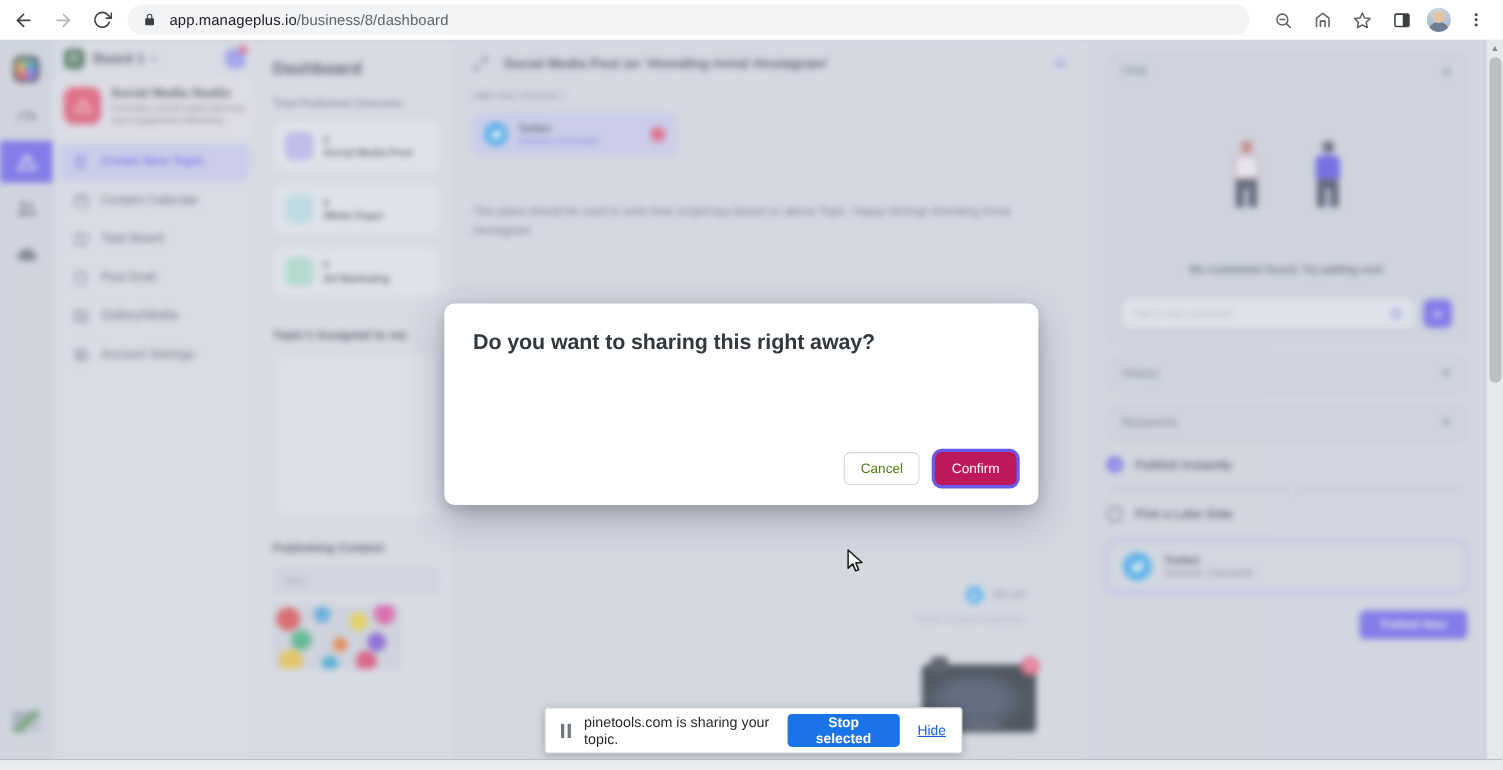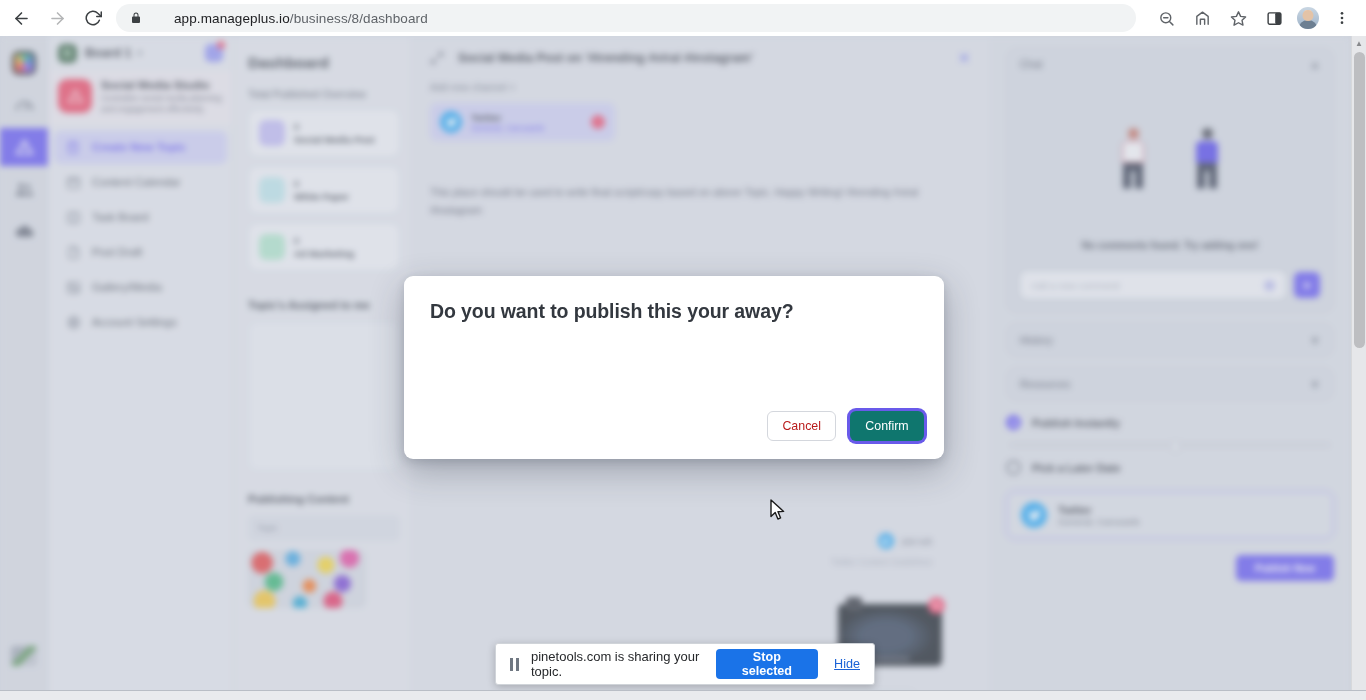--- a/index.html
+++ b/index.html
@@ -27,21 +27,21 @@
 
   #omnibox {
     flex: 1; height: 28px; margin: 0 10px 0 8px;
     background: #f1f3f4; border-radius: 16px;
     display: flex; align-items: center; padding: 0 14px;
     max-width: 1020px;
   }
   #lock-icon { margin-right: 12px; display:flex; }
   #url-text {
     font-size: 13.5px; color: #202124; letter-spacing: .1px;
-    white-space: nowrap; overflow: hidden; margin-left: 20px;
+    white-space: nowrap; overflow: hidden;
   }
   #url-text .dim { color: #5f6368; }
 
   #toolbar-right { display: flex; align-items: center; margin-left: auto; padding-right: 6px; }
   .tb-icon { width: 30px; height: 30px; display:flex; align-items:center; justify-content:center; margin: 0 3px; }
   #avatar {
     width: 22px; height: 22px; border-radius: 50%;
     background: radial-gradient(circle at 50% 34%, #e8d3c0 0 26%, transparent 27%),
                 linear-gradient(180deg,#c9d6e3 0%, #9fb4c9 100%);
     margin: 0 5px; overflow: hidden; position: relative;
@@ -252,26 +252,26 @@
     background:#fff; border-radius:9px;
     box-shadow: 0 12px 34px rgba(40,48,62,.30), 0 3px 10px rgba(40,48,62,.16);
     z-index: 30;
     padding: 24px 26px 0 26px;
   }
   #modal-title { font-size:19.5px; font-weight:700; color:#33383f; letter-spacing:-.1px;}
   #modal-msg { font-size:12.6px; color:#6a7078; line-height:1.54; margin-top:18px; width:478px;}
   #modal-actions { position:absolute; right:20px; bottom:18px; display:flex; align-items:center; gap:14px;}
   #cancel-btn {
     min-width:66px; height:30px; padding: 0 14px; border:1px solid #d4d7dd; background:#fff;
-    border-radius:6px; font-size:12.4px; color:#b91c1c; font-family:"Liberation Sans",sans-serif;
+    border-radius:6px; font-size:12.4px; color:#4d7c0f; font-family:"Liberation Sans",sans-serif;
     cursor:pointer;
   }
   #confirm-btn {
     min-width:74px; height:30px; padding: 0 14px; border:none; border-radius:6px;
-    background:#0f766e; color:#fff; font-size:12.4px; font-family:"Liberation Sans",sans-serif;
+    background:#be185d; color:#fff; font-size:12.4px; font-family:"Liberation Sans",sans-serif;
     cursor:pointer; box-shadow: 0 0 0 3px rgba(92,76,232,.92);
   }
 
   
   #share-bar {
     position:absolute; left:495px; top:643px; width:380px; height:42px;
     background:#ffffff; border:1px solid #d0d4d9; border-radius:3px;
     box-shadow: 0 2px 9px rgba(0,0,0,.22);
     display:flex; align-items:center; padding: 0 14px; z-index:50;
   }
@@ -638,21 +638,21 @@
   <div id="page-scrollbar">
     <div id="sb-up">▲</div>
     <div id="sb-thumb"></div>
     <div id="sb-down">▼</div>
   </div>
 </div>
 
 <div id="backdrop"></div>
 
 <div id="modal">
-  <div id="modal-title">Do you want to publish this your away?</div>
+  <div id="modal-title">Do you want to sharing this right away?</div>
   <div id="modal-actions">
     <button id="cancel-btn">Cancel</button>
     <button id="confirm-btn">Confirm</button>
   </div>
 </div>
 
 <div id="share-bar">
   <span id="pause-icon">
       <i></i>
       <i></i>

